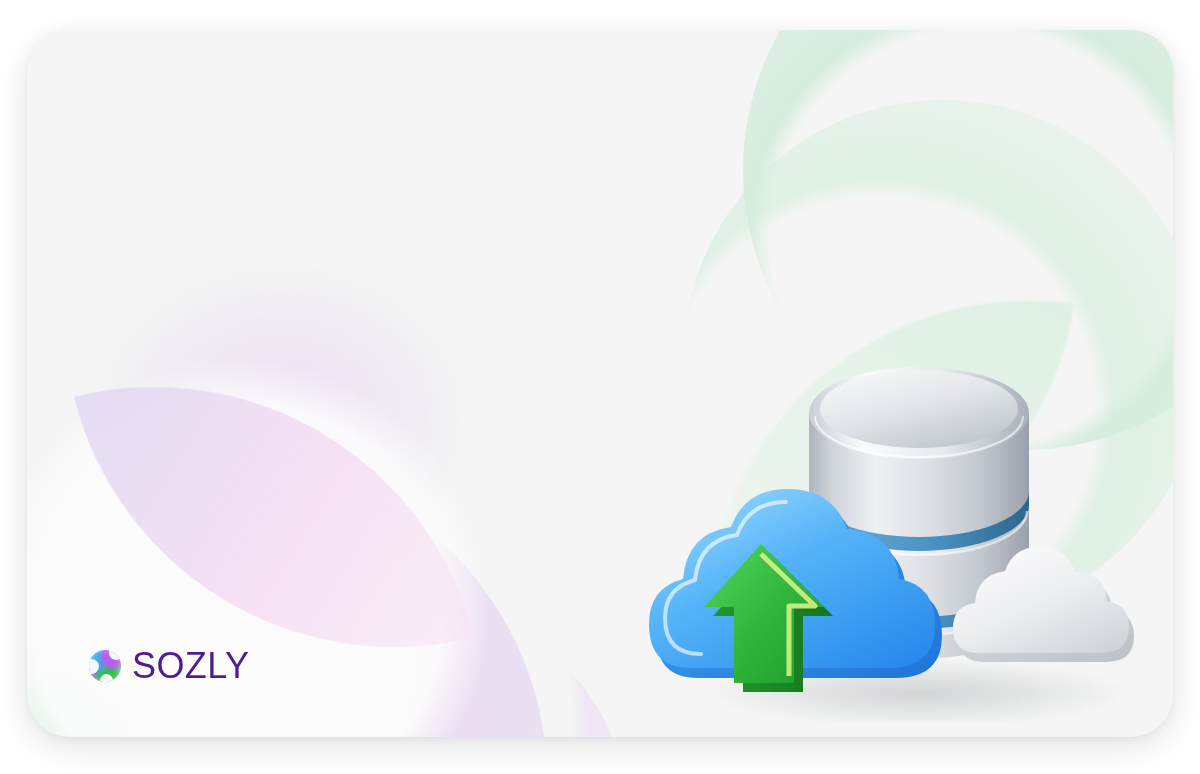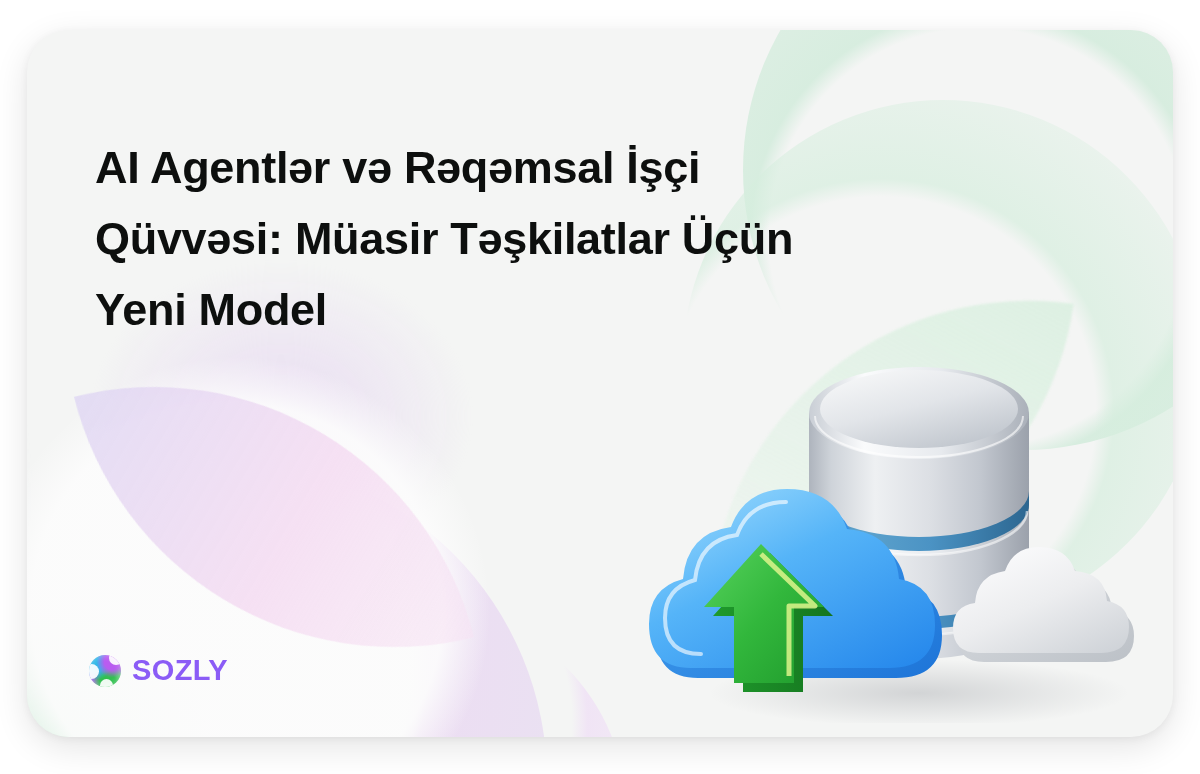--- a/index.html
+++ b/index.html
@@ -112,43 +112,40 @@
     content:"";position:absolute;border-radius:50%;
     background:rgba(255,255,255,.92);
   }
   #logo-mark::before{width:15px;height:15px;left:-5px;top:9px;}
   #logo-mark::after{width:14px;height:14px;left:20px;top:-4px;}
   #logo-mark>span{
     position:absolute;border-radius:50%;background:rgba(255,255,255,.92);
     width:13px;height:13px;left:11px;top:24px;
   }
   #logo-text{
-    font-size:29px;font-weight:700;color:#8b5cf6;letter-spacing:.4px;
+    font-size:36px;font-weight:400;color:#4c1d95;letter-spacing:.4px;
   }
 
   
   #illo{position:absolute;right:34px;bottom:14px;width:520px;height:440px;}
 </style>
 </head>
 <body>
 
 <div id="card">
 
   <div class="decor" id="wash-left"></div>
   <div class="decor" id="arc-1"></div>
   <div class="decor" id="arc-2"></div>
   <div class="decor" id="sweep-left"></div>
   <div class="decor" id="leaf-1"></div>
   <div class="decor" id="green-1"></div>
   <div class="decor" id="green-2"></div>
   <div class="decor" id="green-leaf"></div>
 
-  <h1 id="title">AI Agentlər və Rəqəmsal İşçi
-Qüvvəsi: Müasir Təşkilatlar Üçün
-Yeni Model</h1>
 
   <div id="logo">
     <div id="logo-mark">
         <span></span>
       </div>
     <div id="logo-text">SOZLY</div>
   </div>
 
   <div id="illo">
     <svg viewBox="0 0 520 440" width="520" height="440" xmlns="http://www.w3.org/2000/svg">

